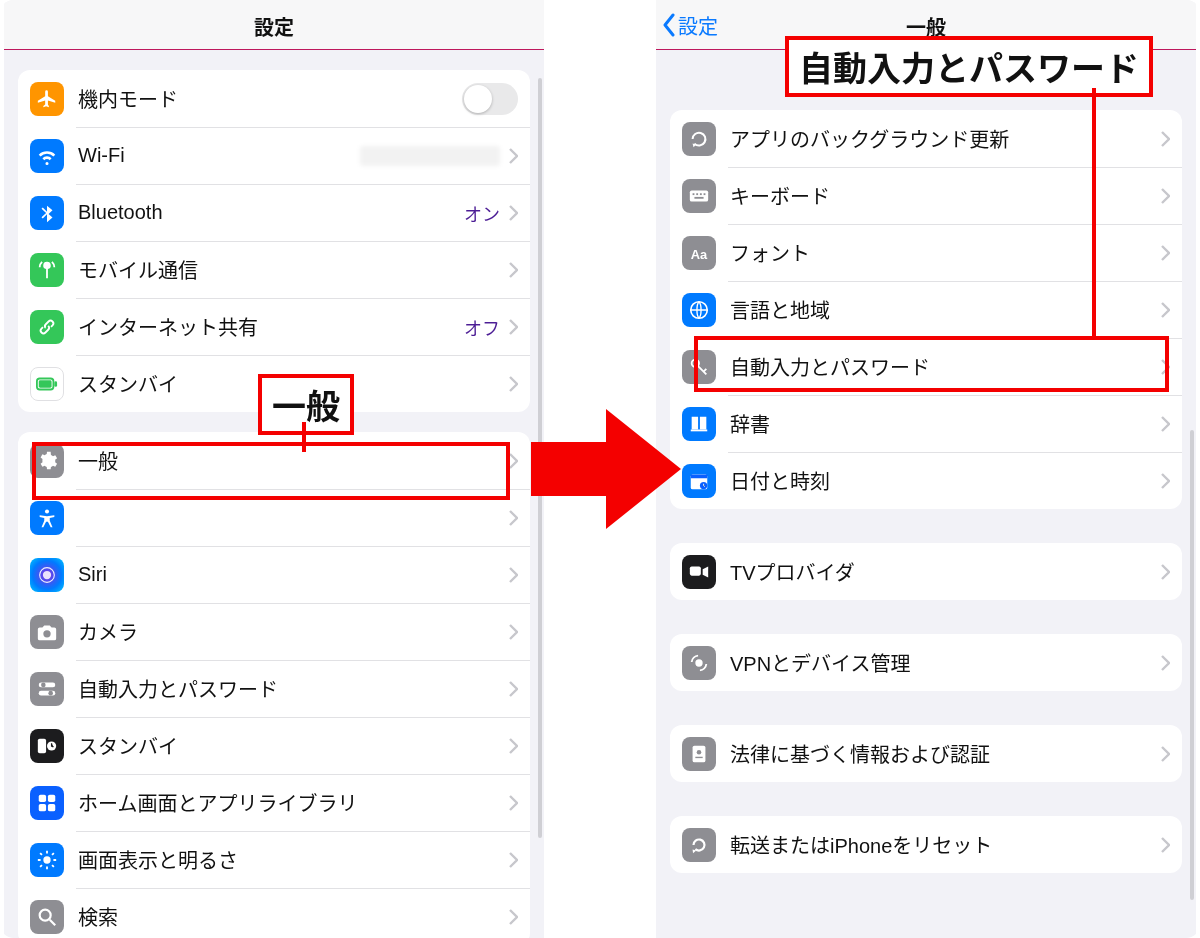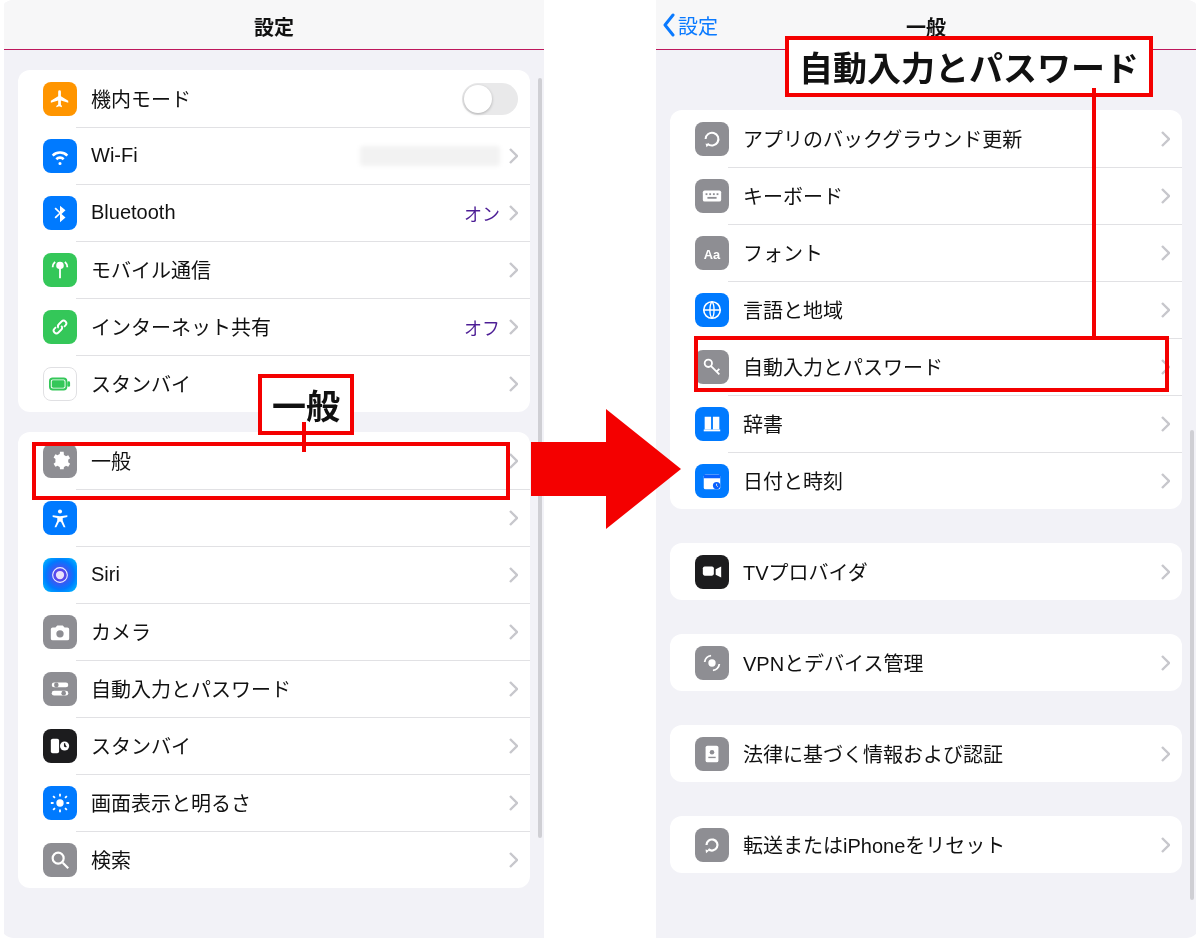--- a/index.html
+++ b/index.html
@@ -15,21 +15,21 @@
   .navtitle { position:absolute; left:0; right:0; top:12px; text-align:center; font-size:20px; font-weight:600; color:#111;}
   .backbtn { position:absolute; left:6px; top:8px; height:34px; display:flex; align-items:center; color:#0a7aff; font-size:20px; gap:2px; cursor:pointer;}
   .backchev { width:14px; height:24px; }
   .scrollIndicator { position:absolute; right:2px; top:78px; width:4px; height:760px; background:rgba(0,0,0,0.14); border-radius:2px;}
   .scrollIndicatorR { top:430px; height:470px;}
 
   .group { margin:10px 14px 0 14px; background:#fff; border-radius:12px; overflow:hidden;}
   .group.topPad { margin-top:20px;text-align:center;}
   .row { position:relative; height:57px; display:flex; align-items:center; padding:0 12px 0 12px; cursor:pointer;}
   .row + .row::before { content:""; position:absolute; left:58px; right:0; top:0; height:1px; background:#e1e1e4;}
-  .iconbox { width:34px; height:34px; border-radius:8px; margin-right:14px; display:flex; align-items:center; justify-content:center; flex:0 0 34px; color:#fff;margin-left:13px;}
+  .iconbox { width:34px; height:34px; border-radius:8px; margin-right:14px; display:flex; align-items:center; justify-content:center; flex:0 0 34px; color:#fff;}
   .label { font-size:20px; color:#111; flex:0 0 auto;}
   .spacer { flex:1 1 auto;}
   .value { font-size:18px; color:#4c1d95; margin-right:8px;}
   .chev { width:10px; height:16px; flex:0 0 10px;}
   .chev path { stroke:#c7c7cc; stroke-width:2.4; fill:none;}
   .switch { width:56px; height:32px; border-radius:16px; background:#e9e9ea; position:relative;}
   .switch .knob { position:absolute; left:2px; top:2px; width:28px; height:28px; border-radius:14px; background:#fff; box-shadow:0 1px 3px rgba(0,0,0,.25);}
 
   
   .bg-orange{background:#ff9500;} .bg-blue{background:#007aff;} .bg-sysgrey{background:#8e8e93;}
@@ -204,20 +204,35 @@
         </div>
         <div class="row">
           <div class="iconbox bg-black">
             <svg viewBox="0 0 24 24">
               <rect x="2" y="4" width="9" height="16" rx="2" fill="#fff"></rect>
               <circle cx="17" cy="12" r="5" fill="#fff"></circle>
               <path stroke="#1c1c1e" stroke-width="1.4" d="M17 9v3l2 1"></path>
             </svg>
           </div>
           <span class="label">スタンバイ</span>
+          <span class="spacer"></span>
+          <span class="chev"><svg viewBox="0 0 10 16">
+              <path d="M2 1l7 7-7 7"></path>
+            </svg></span>
+        </div>
+        <div class="row">
+          <div class="iconbox bg-royal">
+            <svg viewBox="0 0 24 24">
+              <rect x="3" y="3" width="8" height="8" rx="2" fill="#fff"></rect>
+              <rect x="13" y="3" width="8" height="8" rx="2" fill="#fff"></rect>
+              <rect x="3" y="13" width="8" height="8" rx="2" fill="#fff"></rect>
+              <rect x="13" y="13" width="8" height="8" rx="2" fill="#fff"></rect>
+            </svg>
+          </div>
+          <span class="label">ホーム画面とアプリライブラリ</span>
           <span class="spacer"></span>
           <span class="chev"><svg viewBox="0 0 10 16">
               <path d="M2 1l7 7-7 7"></path>
             </svg></span>
         </div>
         <div class="row">
           <div class="iconbox bg-blue">
             <svg viewBox="0 0 24 24">
               <circle cx="12" cy="12" r="4" fill="#fff"></circle>
               <g stroke="#fff" stroke-width="2">

